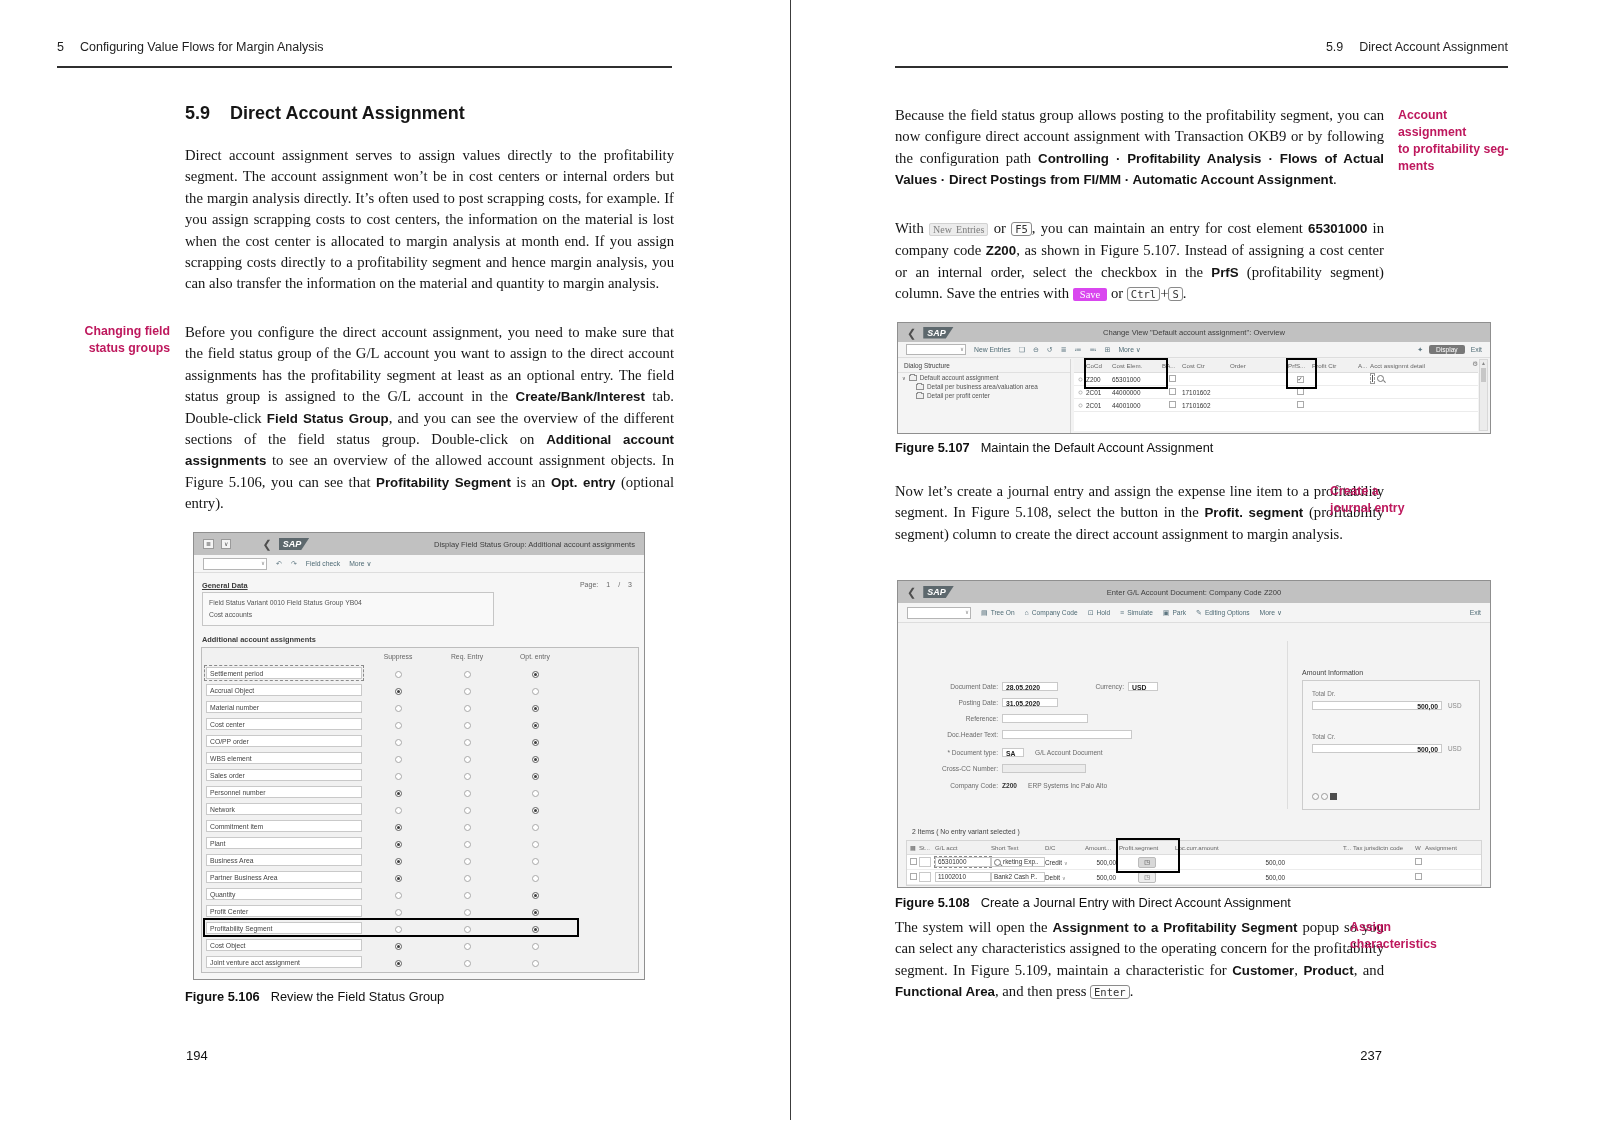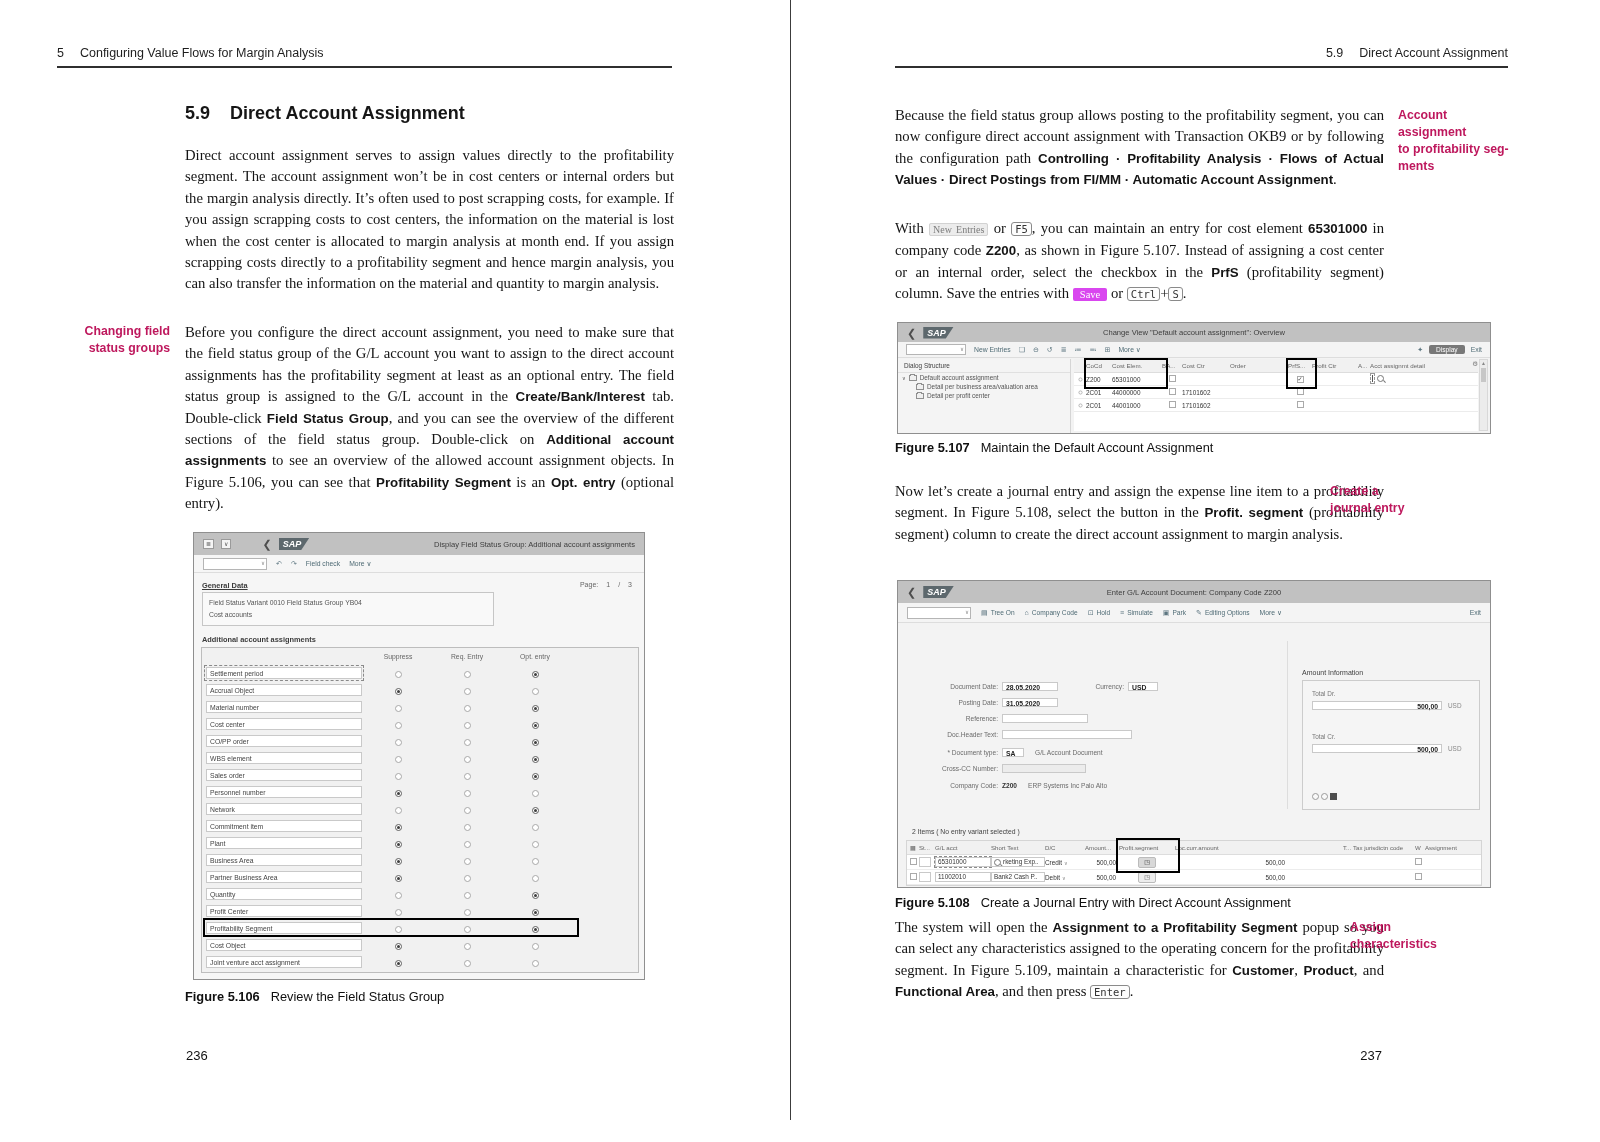--- a/index.html
+++ b/index.html
@@ -1,19 +1,19 @@
 <!DOCTYPE html>
 <html><head>
 <meta charset="utf-8">
 <style>
   html,body{margin:0;padding:0;background:#fff;}
   body{width:1600px;height:1142px;position:relative;font-family:"Liberation Sans",sans-serif;color:#1a1a1a;overflow:hidden;}
   .divider{position:absolute;left:790px;top:0;width:1px;height:1120px;background:#3c3c3c;}
   
-  .runhead{position:absolute;top:46px;font-size:12.5px;color:#1e1e1e;}
+  .runhead{position:absolute;top:40px;font-size:12.5px;color:#1e1e1e;}
   .runhead .num{margin-right:16px;}
   .runrule{position:absolute;top:66px;height:2px;background:#2f2f2f;}
   
   .section-h{position:absolute;left:185px;top:103px;font-size:18px;font-weight:bold;color:#161616;margin:0;}
   .section-h .num{margin-right:20px;}
   .para{position:absolute;width:489px;margin:0;font-family:"Liberation Serif",serif;font-size:14.7px;line-height:21.4px;text-align:justify;color:#141414;}
   .rb{font-family:"Liberation Sans",sans-serif;font-weight:bold;font-size:13.3px;}
   .chip{font-size:10px;color:#7c7c7c;background:#ececec;border:1px solid #d2d2d2;padding:0 3px;border-radius:2px;white-space:nowrap;}
   .kbd{font-family:"DejaVu Sans Mono",monospace;font-size:10.5px;border:1px solid #8a8a8a;border-radius:3px;padding:0 3px;color:#333;background:#fdfdfd;white-space:nowrap;}
   .savebtn{font-size:10.5px;background:#d946ef;color:#fff;padding:1px 7px;border-radius:2px;white-space:nowrap;}
@@ -304,21 +304,21 @@
             </div>
           </div>
       </div>
     </div>
   </div>
 
   <p class="caption" style="left:185px;top:989px;">
     <b>Figure 5.106</b><span>Review the Field Status Group</span>
   </p>
 
-  <div class="pagenum" style="left:186px;top:1048px;">236</div>
+  <div class="pagenum" style="left:186px;top:1048px;">194</div>
 
   <div class="runhead" style="right:92px;text-align:right;">
     <span class="num">5.9</span><span>Direct Account Assignment</span>
   </div>
   <div class="runrule" style="left:895px;width:613px;"></div>
 
   <p class="para" style="left:895px;top:105px;"><span>Because the field status group allows posting to the profitability segment, you can now configure direct account assignment with Transaction OKB9 or by following the configuration path </span><span class="rb">Controlling · Profitability Analysis · Flows of Actual Values · Direct Postings from FI/MM · Automatic Account Assignment</span><span>.</span></p>
   <div class="mnote" style="left:1398px;top:107px;width:112px;">
       <div>Account assignment</div>
       <div>to profitability seg-</div>

